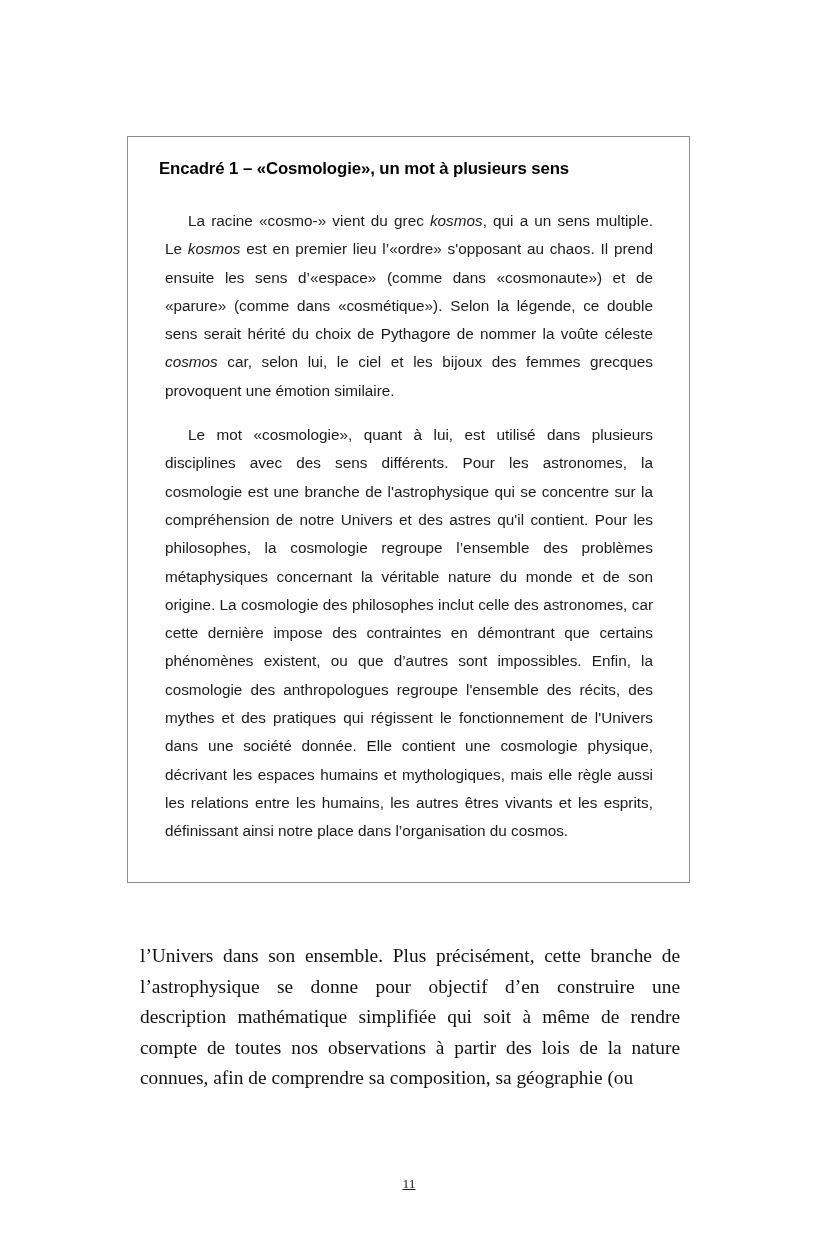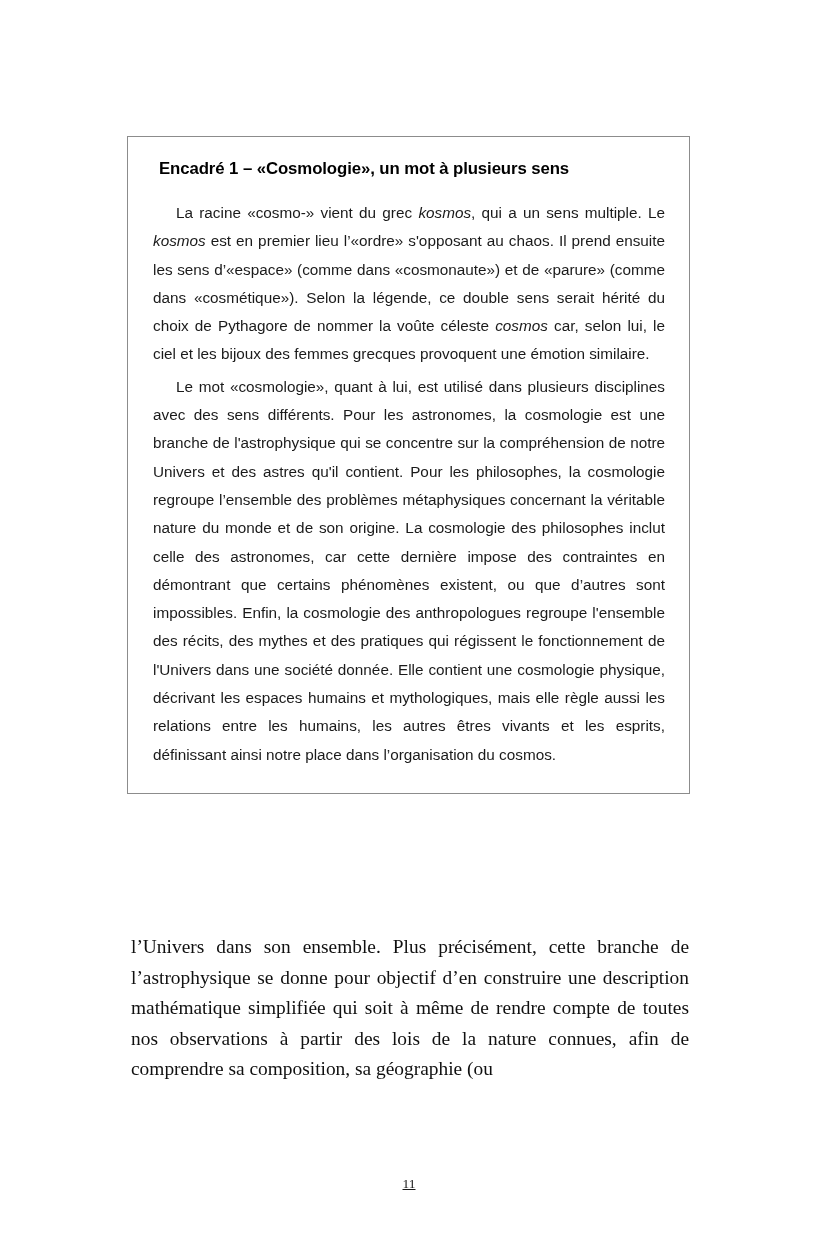--- a/index.html
+++ b/index.html
@@ -28,36 +28,36 @@
     padding: 18px 20px 20px 21px;
   }
 
   .encadre-title {
     font-family: "Liberation Sans", sans-serif;
     font-weight: bold;
     font-size: 16.8px;
     line-height: 28px;
     letter-spacing: -0.1px;
     color: #000000;
-    margin: 0 0 16px 0;
+    margin: 0 0 24px 0;
     text-align: left;
     padding-left: 10px;
   }
 
   .encadre-body {
     font-family: "Liberation Sans", sans-serif;
     font-size: 15.3px;
     line-height: 28.3px;
     color: #1a1a1a;
     text-align: justify;
     text-justify: inter-word;
     hyphens: manual;
   }
   .encadre-body p {
-    margin: 4px;
+    margin: 16px;
     text-indent: 23px;
   }
   .encadre-body p:last-child {
     
   }
   .encadre-body em {
     font-style: italic;
   }
 
   
@@ -67,21 +67,21 @@
     top: 928px;
     width: 566px;
     font-family: "Liberation Serif", serif;
     font-size: 19.4px;
     line-height: 30.6px;
     color: #101010;
     text-align: justify;
     text-justify: inter-word;
   }
   .bodytext p {
-    margin: 4px;
+    margin: 13px;
     text-indent: 0;
   }
 
   
   .folio {
     position: absolute;
     left: 0;
     top: 1176px;
     width: 818px;
     text-align: center;

